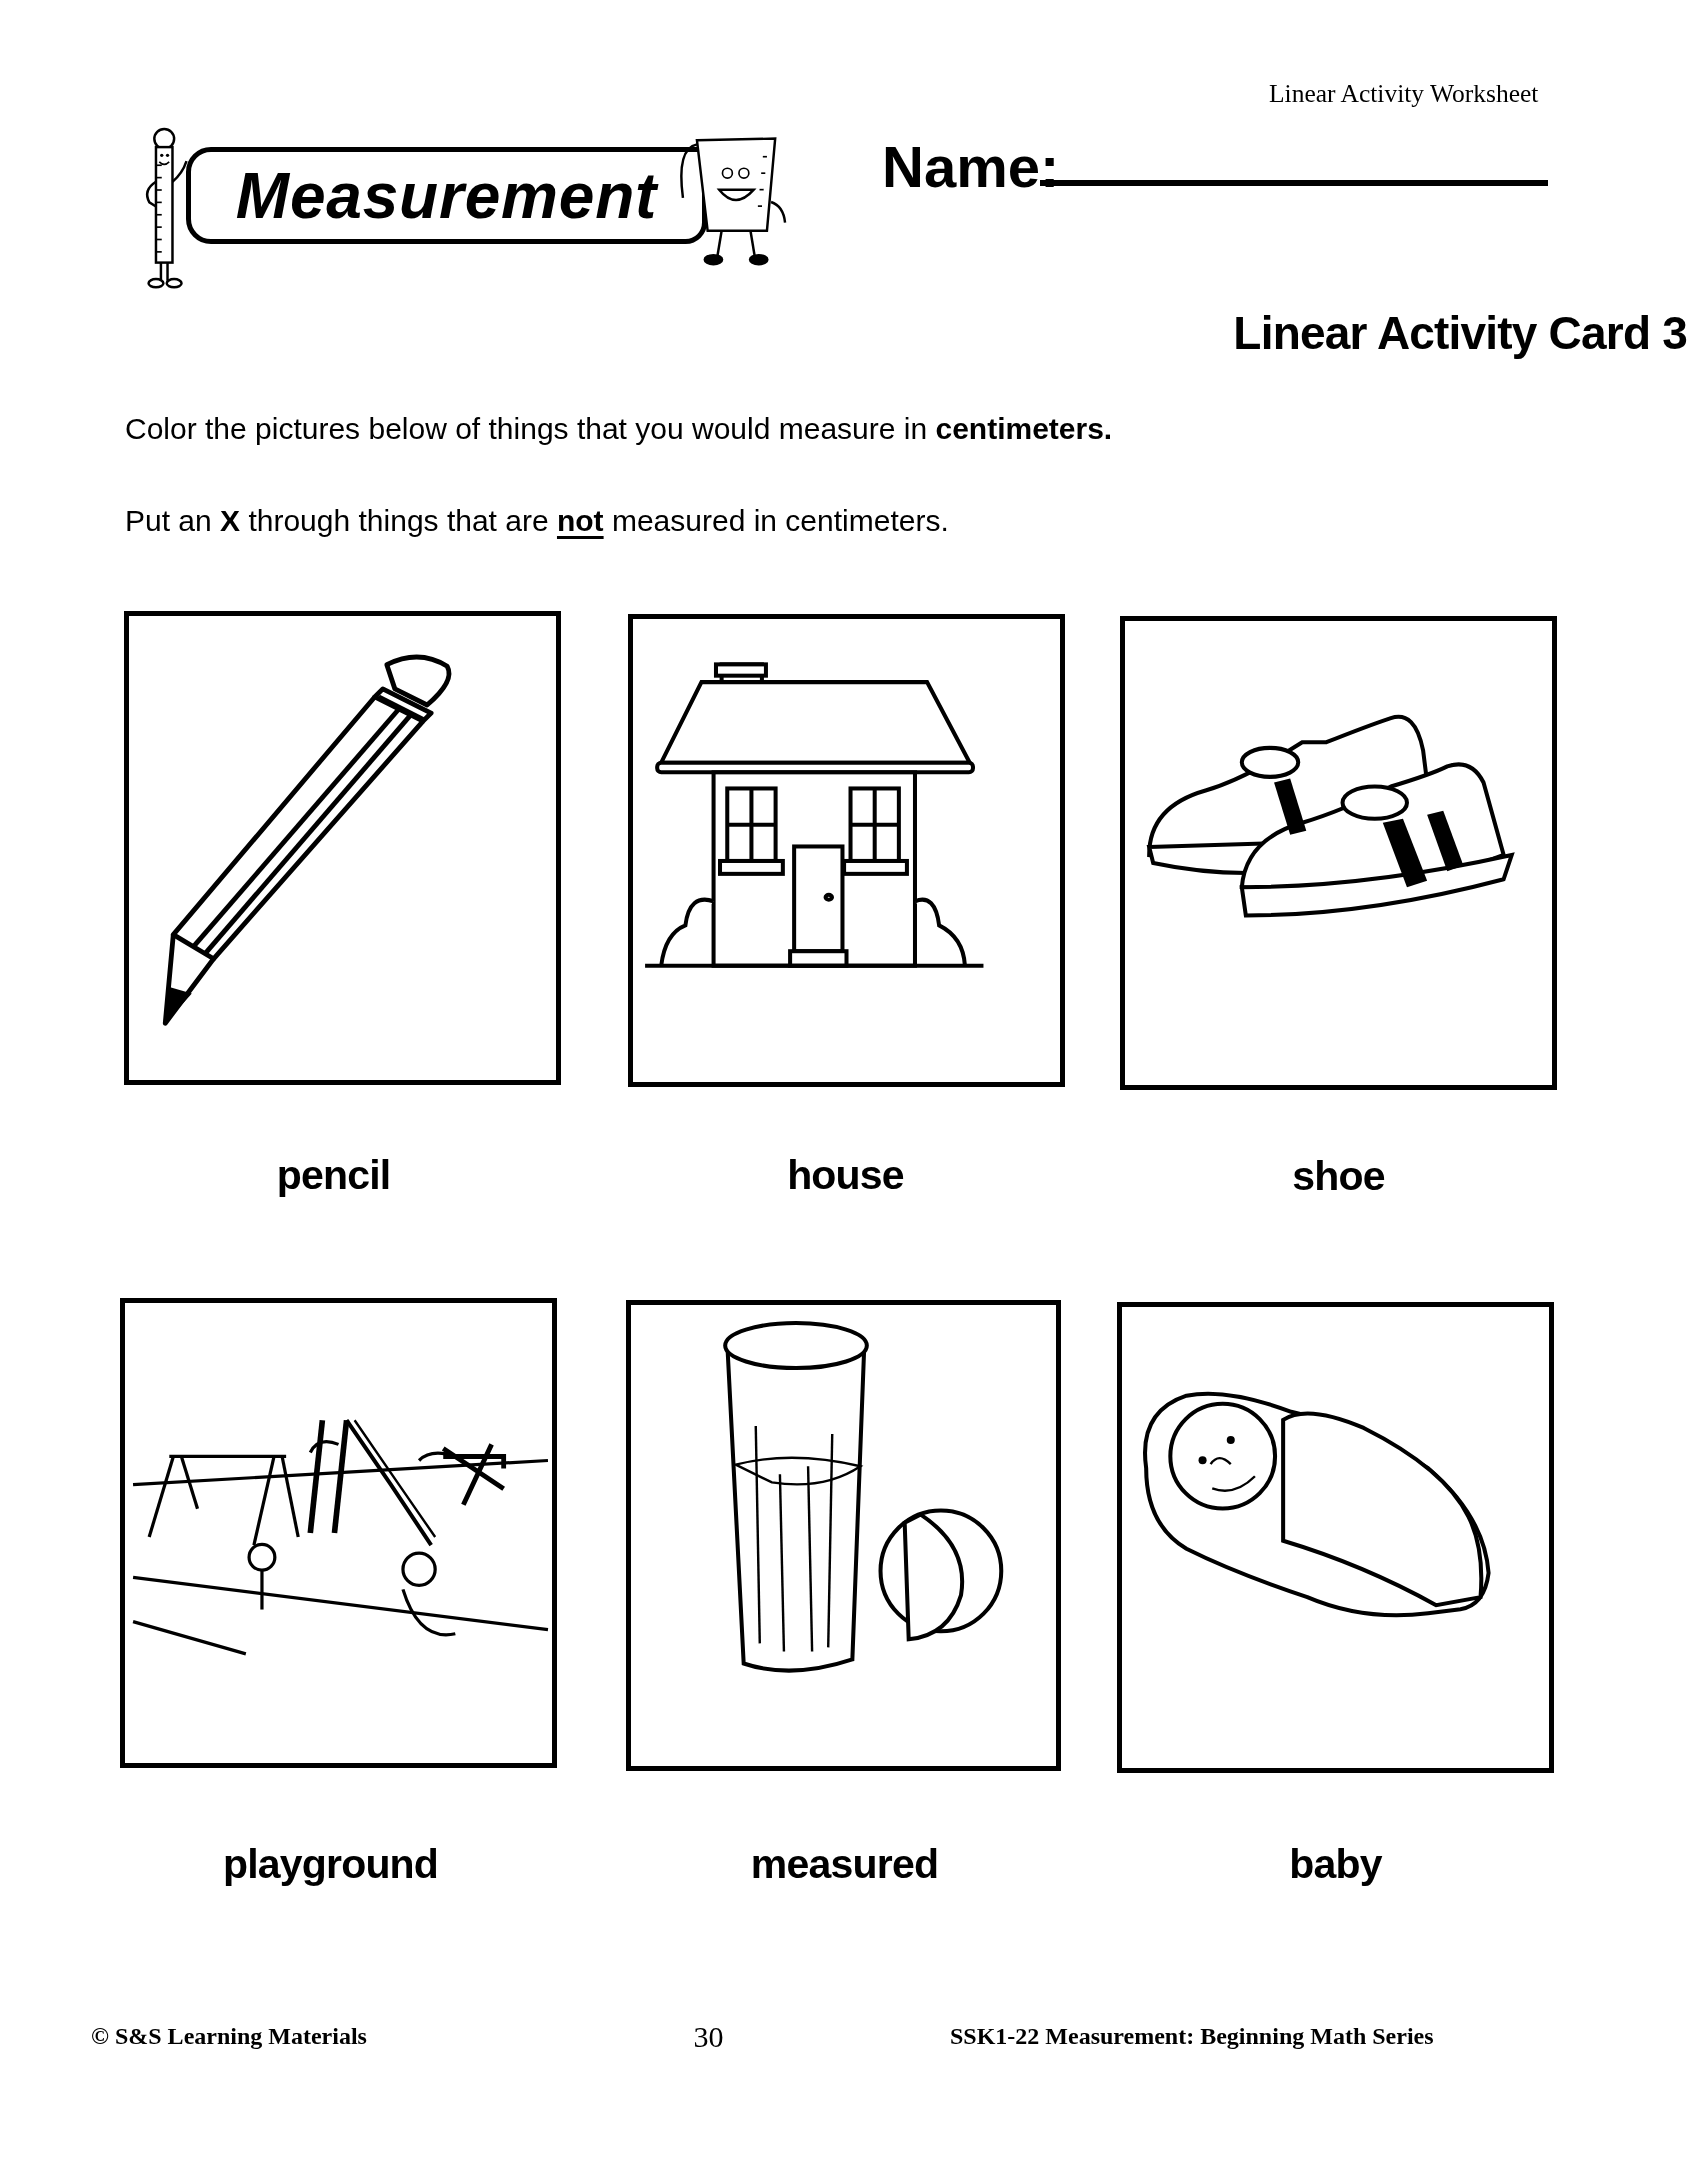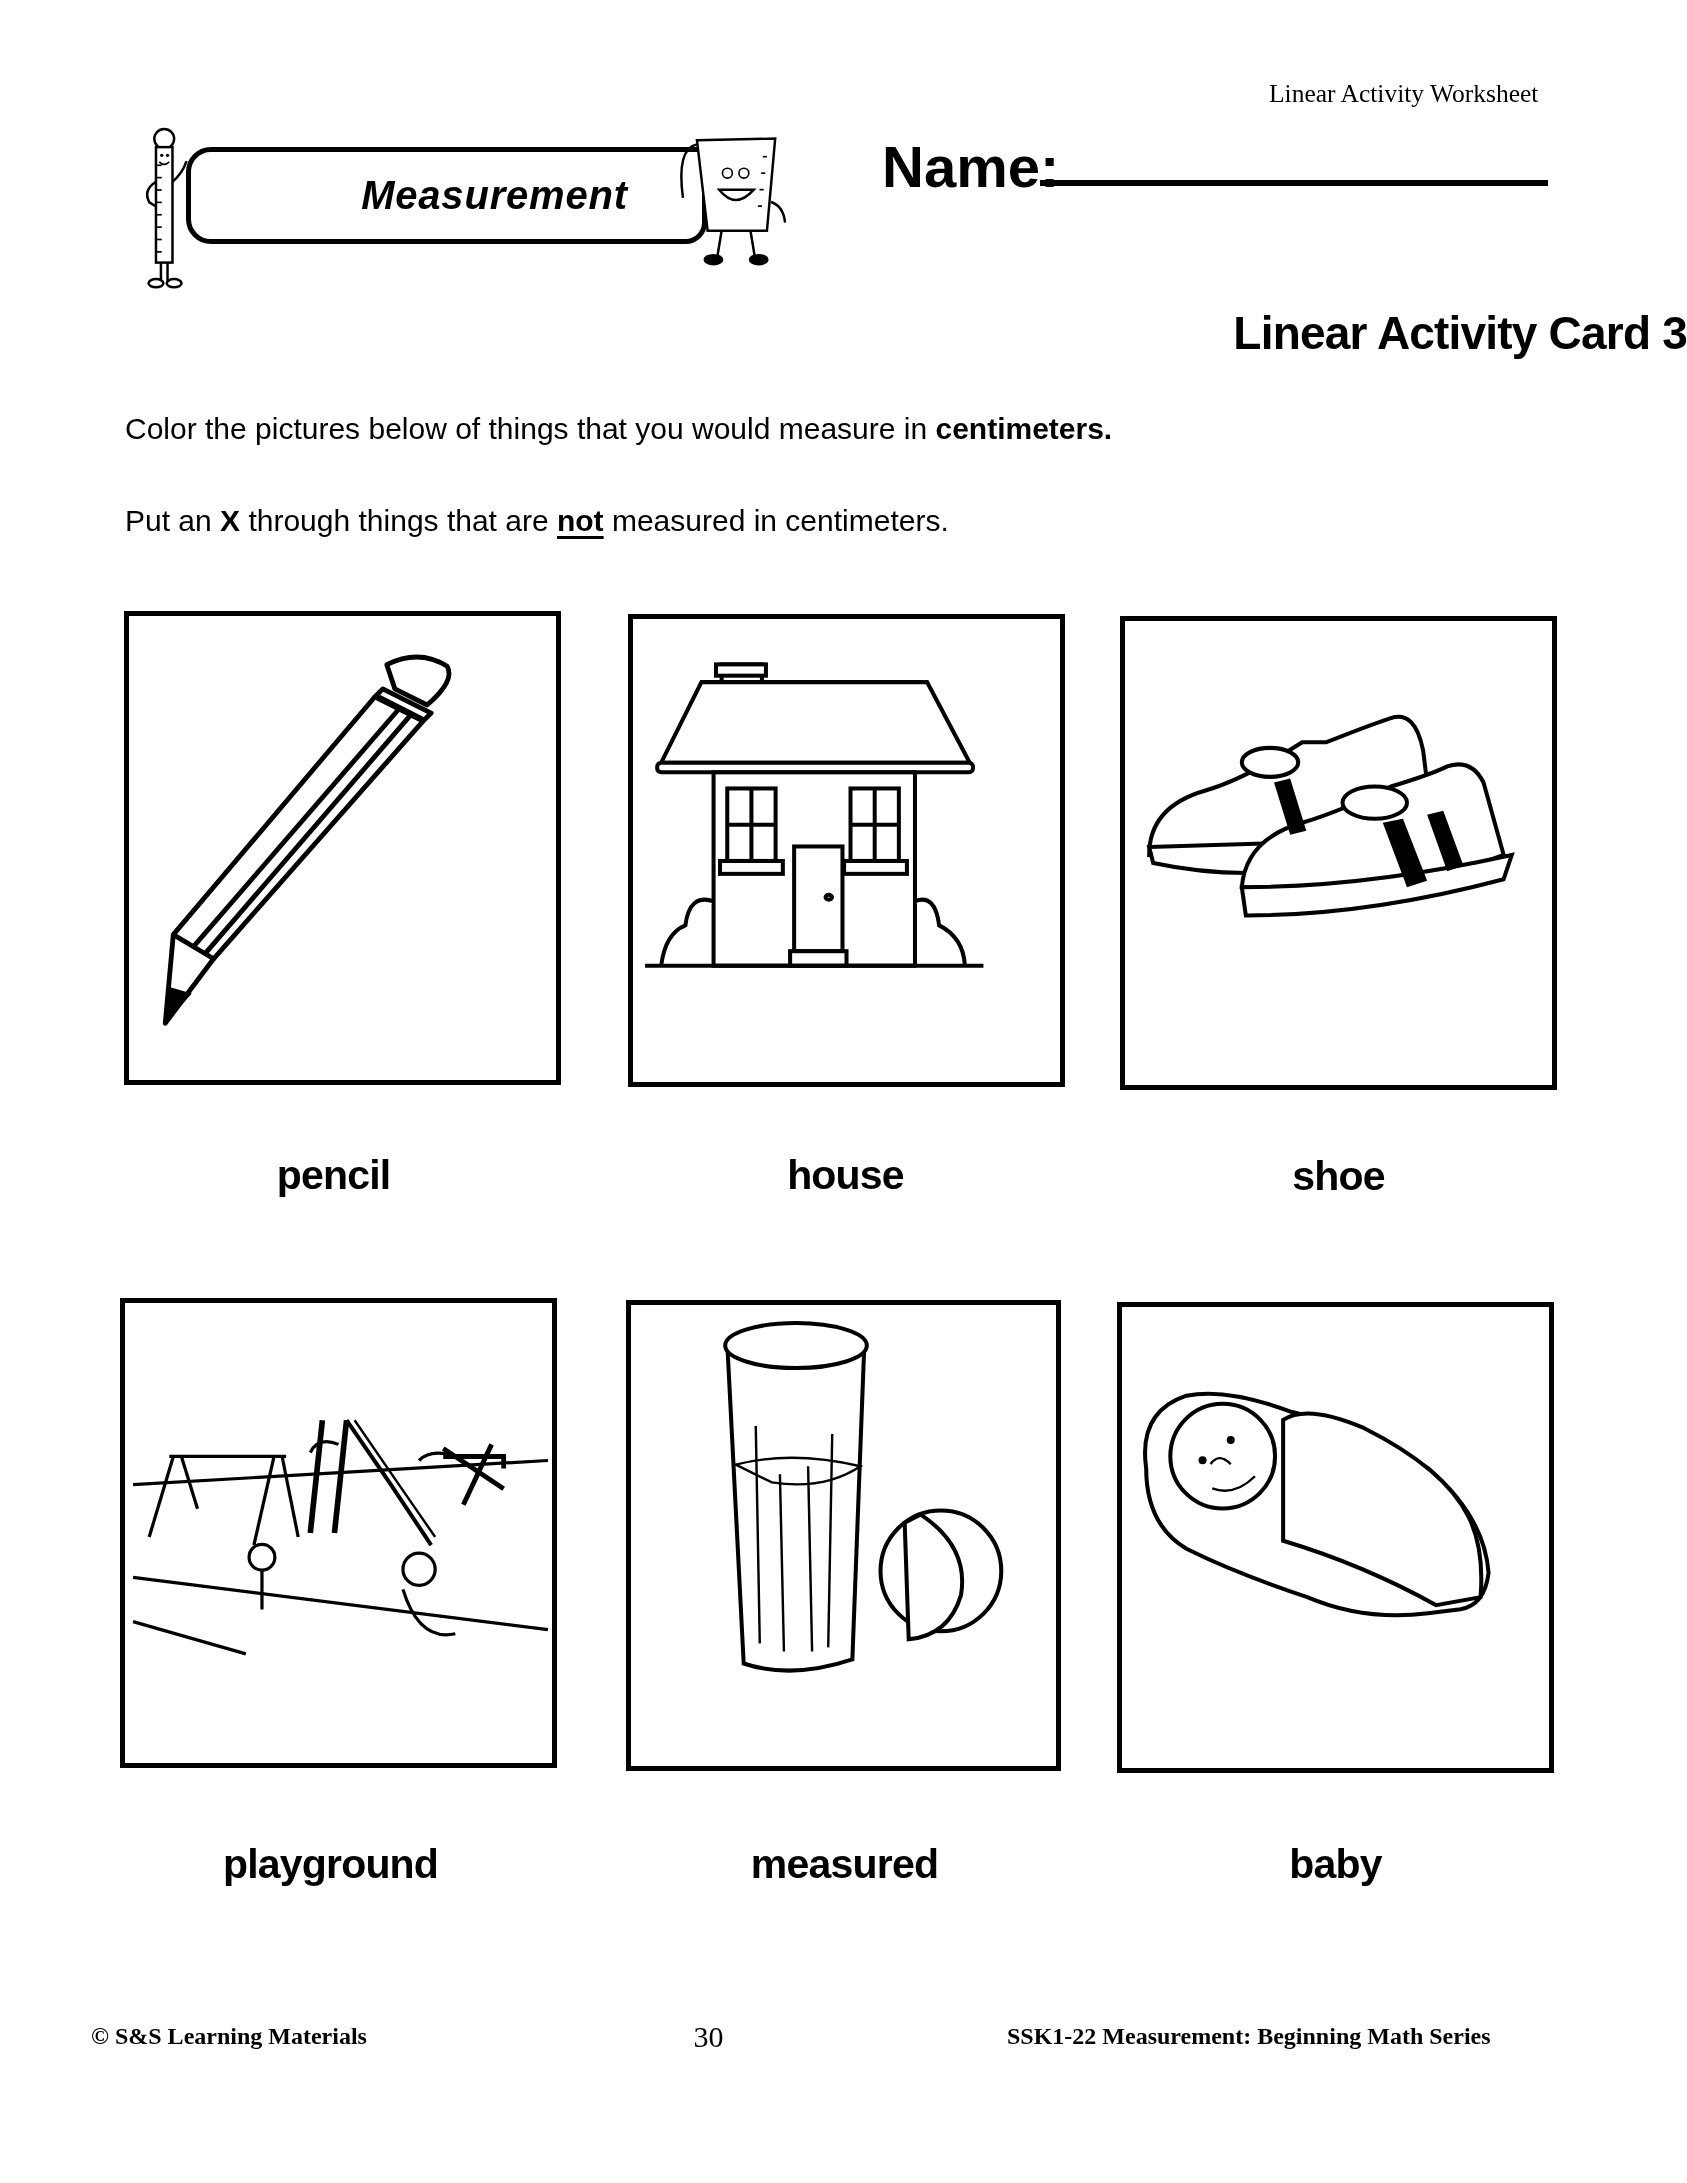--- a/index.html
+++ b/index.html
@@ -2,21 +2,21 @@
 <html style="font-size:13px"><head>
 <meta charset="utf-8">
 <style>
   html, body { margin:0; padding:0; background:#ffffff; }
   body { width:1687px; height:2183px; position:relative; overflow:hidden; color:#000; font-family:"Liberation Sans", sans-serif; }
   .abs { position:absolute; }
   .serif { font-family:"Liberation Serif", serif; }
   .header-tag { left:1269px; top:79px; font-size:25.5px; }
   .banner { left:124px; top:124px; width:725px; height:165px; }
   .banner-box { position:absolute; left:62px; top:23px; width:511px; height:87px; border:5px solid #000; border-radius:25px 0 21.4px 25px; background:#fff; }
-  .banner-text { position:absolute; left:0; top:0; width:100%; height:100%; display:flex; align-items:center; justify-content:center; font-size:40px; font-weight:bold; font-style:italic; letter-spacing:0.8px;margin-left:48px; }
+  .banner-text { position:absolute; left:0; top:0; width:100%; height:100%; display:flex; align-items:center; justify-content:center; font-size:64px; font-weight:bold; font-style:italic; letter-spacing:0.8px; }
   .mascot-ruler { position:absolute; left:16.5px; top:0; width:58px; height:165px; }
   .mascot-cup { position:absolute; left:544px; top:8.2px; width:132px; height:140px; }
   .name-label { left:882px; top:133px; font-size:58px; font-weight:bold; }
   .name-line { left:1040px; top:180px; width:508px; height:5.8px; background:#000; }
   .title { left:0; width:1687px; top:306px; text-align:right; font-size:46px; font-weight:bold; letter-spacing:-0.8px; }
   .instr { left:125px; font-size:30px; }
   .instr1 { top:412px; }
   .instr2 { top:504px; }
   .instr b { font-weight:bold; }
   .instr u { text-decoration:underline; text-decoration-thickness:3.3px; text-underline-offset:5px; font-weight:bold; }
@@ -212,14 +212,14 @@
     <circle cx="100" cy="190" r="5" fill="#000"></circle>
     <circle cx="135" cy="165" r="5" fill="#000"></circle>
     <path d="M110 195 Q120 180 135 195" stroke="#000" stroke-width="3" fill="none"></path>
     <path d="M112 225 Q140 235 165 210" stroke="#000" stroke-width="3" fill="none"></path>
   </svg>
 </div>
 <div class="abs label" style="left:1105px;top:1841px;">baby</div>
 
 <div class="abs serif footer" style="left:91px;text-align:center;">© S&amp;S Learning Materials</div>
 <div class="abs serif page-num">30</div>
-<div class="abs serif footer" style="left:1007px;">SSK1-22 Measurement: Beginning Math Series</div>
+<div class="abs serif footer" style="left:950px;">SSK1-22 Measurement: Beginning Math Series</div>
 
 
 </body></html>

